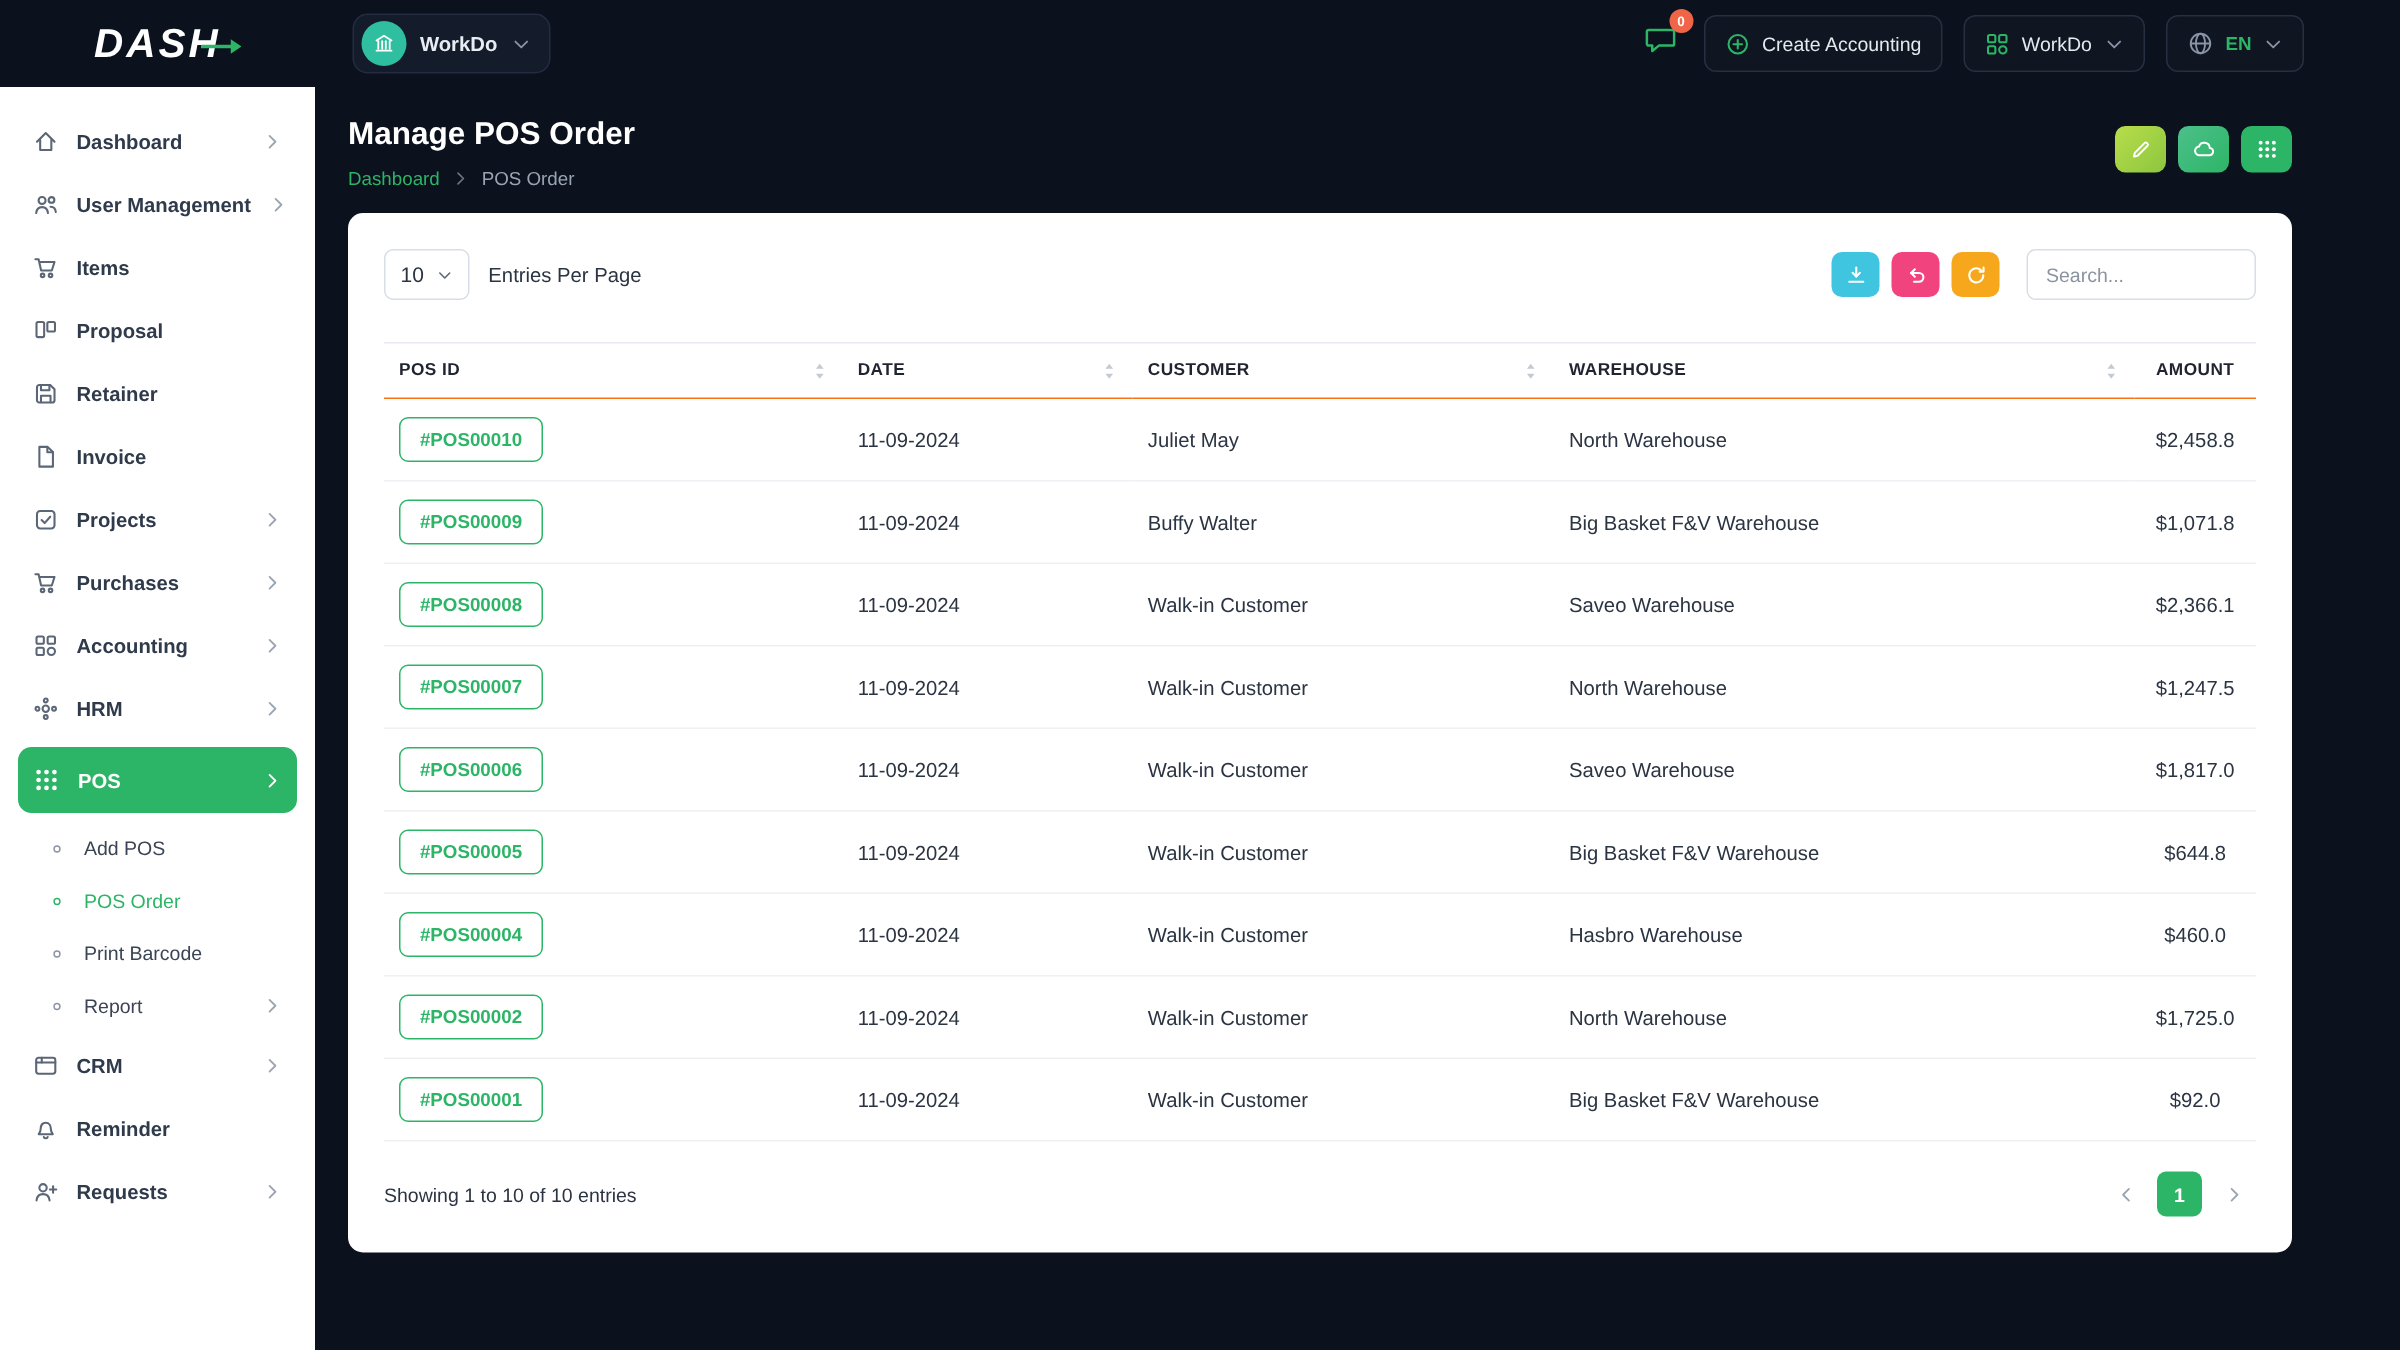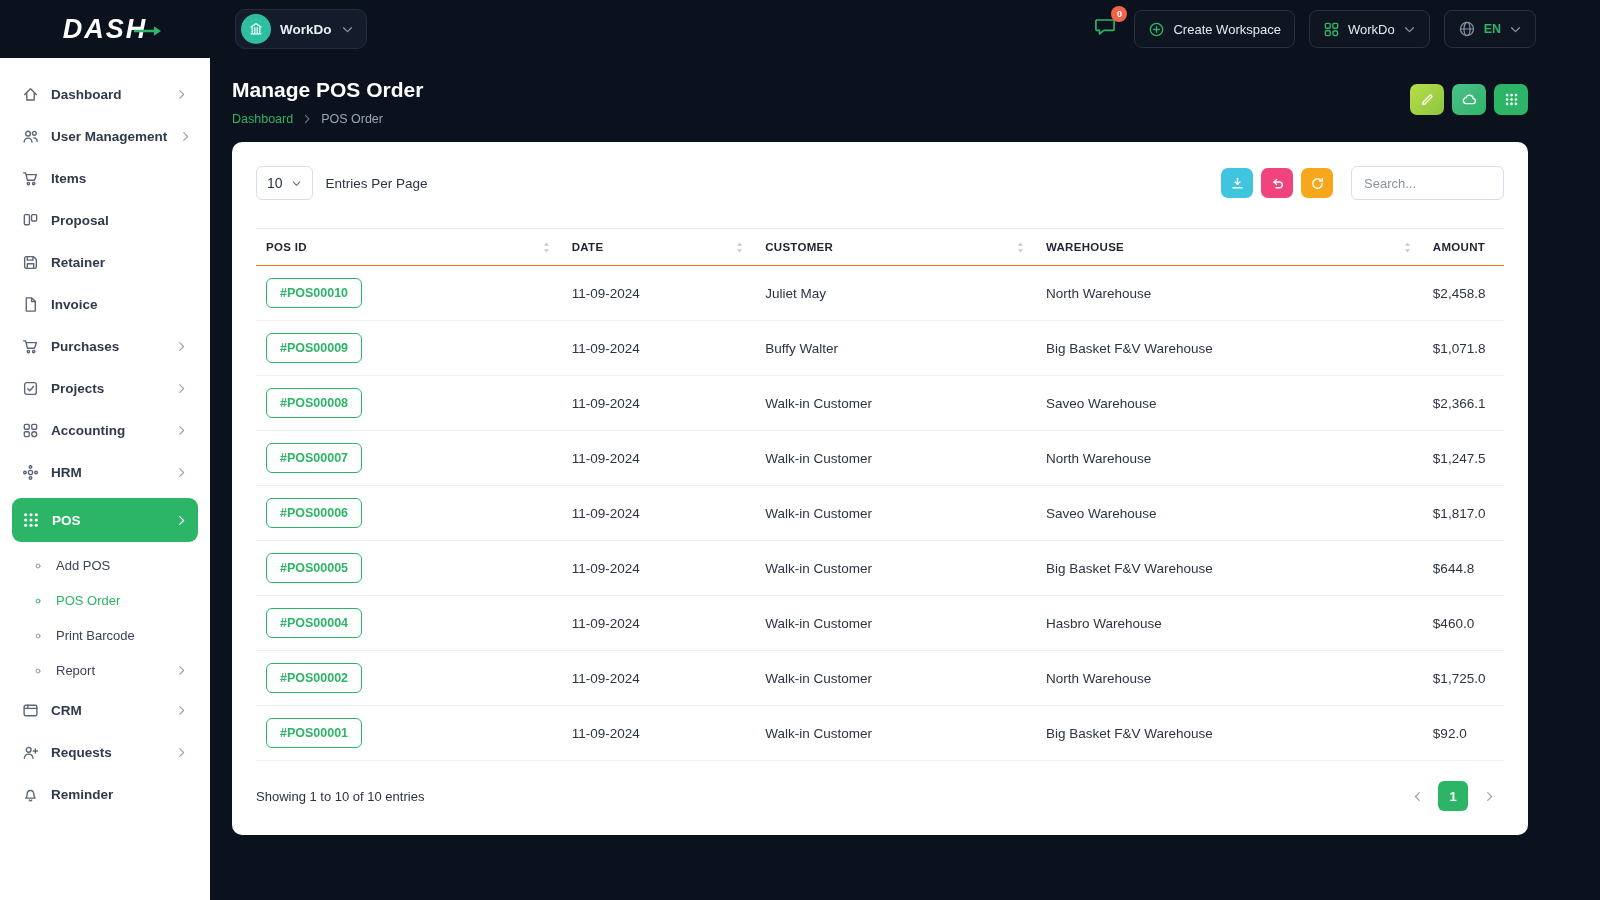--- a/index.html
+++ b/index.html
@@ -119,21 +119,21 @@
   th {
     font-size:11.5px; font-weight:700; color:#1f2430; letter-spacing:.3px;
     padding:12px 10px; border-top:1px solid #e7eaf0; border-bottom:1px solid #f97316;
     text-align:left; cursor:pointer;
   }
   .th-wrap { display:flex; align-items:center; justify-content:space-between; }
   .sort { font-size:11px; }
   td { padding:12px 10px; border-bottom:1px solid #eef0f4; font-size:13.5px; color:#2b3442; }
   .w-posid { width:24.5%; } .w-date { width:15.5%; } .w-customer { width:22.5%; }
   .w-warehouse { width:31%; } .w-amount { width:6.5%; }
-  .c-amount, th.c-amount { text-align:left; white-space:nowrap; }
+  .c-amount, th.c-amount { text-align:center; white-space:nowrap; }
   .pos-pill {
     display:inline-block; min-width:96px; text-align:center; padding:7px 12px;
     border:1px solid #2db567; color:#2db567; background:#fff; border-radius:6px;
     font-size:12.5px; font-weight:600; cursor:pointer; font-family:"Liberation Sans", sans-serif;
   }
 
   
   .card-footer { display:flex; justify-content:space-between; align-items:center; padding:20px 0 8px; }
   .summary { font-size:13px; color:#2b3442; }
   .pagination { display:flex; gap:6px; }
@@ -187,21 +187,21 @@
       <span class="badge">0</span>
     </button>
     <button class="ghost-btn">
       <span class="accent icon">
           <svg viewBox="0 0 16 16" fill="none" stroke="currentColor" stroke-width="1.3" stroke-linecap="round" stroke-linejoin="round">
             <circle cx="8" cy="8" r="5.8"></circle>
             <path d="M8 5.3v5.4"></path>
             <path d="M5.3 8h5.4"></path>
           </svg>
         </span>
-      <span>Create Workspace</span>
+      <span>Create Accounting</span>
     </button>
     <button class="ghost-btn">
       <span class="accent icon">
           <svg viewBox="0 0 16 16" fill="none" stroke="currentColor" stroke-width="1.3" stroke-linecap="round" stroke-linejoin="round">
             <rect x="2.2" y="2.2" width="4.6" height="4.6" rx="1"></rect>
             <rect x="9.2" y="2.2" width="4.6" height="4.6" rx="1"></rect>
             <rect x="2.2" y="9.2" width="4.6" height="4.6" rx="1"></rect>
             <circle cx="11.5" cy="11.5" r="2.3"></circle>
           </svg>
         </span>
@@ -315,40 +315,40 @@
     <span class="si-label">Invoice</span>
     <span class="si-chev icon" style="visibility: hidden;">
         <svg viewBox="0 0 16 16" fill="none" stroke="currentColor" stroke-width="1.5" stroke-linecap="round" stroke-linejoin="round">
           <path d="M5.8 3.2 10.6 8l-4.8 4.8"></path>
         </svg>
       </span>
   </div>
     <div class="side-item">
     <span class="si-icon icon">
         <svg viewBox="0 0 16 16" fill="none" stroke="currentColor" stroke-width="1.3" stroke-linecap="round" stroke-linejoin="round">
+          <rect x="2.5" y="2.5" width="11" height="11" rx="2"></rect>
+          <path d="M5.4 8.2l1.9 1.9 3.5-4"></path>
+        </svg>
+      </span>
+    <span class="si-label">Projects</span>
+    <span class="si-chev icon">
+        <svg viewBox="0 0 16 16" fill="none" stroke="currentColor" stroke-width="1.5" stroke-linecap="round" stroke-linejoin="round">
+          <path d="M5.8 3.2 10.6 8l-4.8 4.8"></path>
+        </svg>
+      </span>
+  </div>
+    <div class="side-item">
+    <span class="si-icon icon">
+        <svg viewBox="0 0 16 16" fill="none" stroke="currentColor" stroke-width="1.3" stroke-linecap="round" stroke-linejoin="round">
           <path d="M1.5 2.7h2l1.6 7h6.7l1.7-5.3H4.3"></path>
           <circle cx="6" cy="12.8" r="1.1"></circle>
           <circle cx="11" cy="12.8" r="1.1"></circle>
         </svg>
       </span>
     <span class="si-label">Purchases</span>
-    <span class="si-chev icon">
-        <svg viewBox="0 0 16 16" fill="none" stroke="currentColor" stroke-width="1.5" stroke-linecap="round" stroke-linejoin="round">
-          <path d="M5.8 3.2 10.6 8l-4.8 4.8"></path>
-        </svg>
-      </span>
-  </div>
-    <div class="side-item">
-    <span class="si-icon icon">
-        <svg viewBox="0 0 16 16" fill="none" stroke="currentColor" stroke-width="1.3" stroke-linecap="round" stroke-linejoin="round">
-          <rect x="2.5" y="2.5" width="11" height="11" rx="2"></rect>
-          <path d="M5.4 8.2l1.9 1.9 3.5-4"></path>
-        </svg>
-      </span>
-    <span class="si-label">Projects</span>
     <span class="si-chev icon">
         <svg viewBox="0 0 16 16" fill="none" stroke="currentColor" stroke-width="1.5" stroke-linecap="round" stroke-linejoin="round">
           <path d="M5.8 3.2 10.6 8l-4.8 4.8"></path>
         </svg>
       </span>
   </div>
     <div class="side-item">
     <span class="si-icon icon">
         <svg viewBox="0 0 16 16" fill="none" stroke="currentColor" stroke-width="1.3" stroke-linecap="round" stroke-linejoin="round">
           <rect x="2.2" y="2.2" width="4.6" height="4.6" rx="1"></rect>
@@ -465,42 +465,42 @@
     <span class="si-label">CRM</span>
     <span class="si-chev icon">
         <svg viewBox="0 0 16 16" fill="none" stroke="currentColor" stroke-width="1.5" stroke-linecap="round" stroke-linejoin="round">
           <path d="M5.8 3.2 10.6 8l-4.8 4.8"></path>
         </svg>
       </span>
   </div>
     <div class="side-item">
     <span class="si-icon icon">
         <svg viewBox="0 0 16 16" fill="none" stroke="currentColor" stroke-width="1.3" stroke-linecap="round" stroke-linejoin="round">
+          <path d="M3.6 11.4h8.8c-.8-1-1.2-1.6-1.2-3.2 0-2.3-1.1-4-3.2-4s-3.2 1.7-3.2 4c0 1.6-.4 2.2-1.2 3.2z"></path>
+          <path d="M6.8 13.2a1.3 1.3 0 0 0 2.4 0"></path>
+        </svg>
+      </span>
+    <span class="si-label">Reminder</span>
+    <span class="si-chev icon" style="visibility: hidden;">
+        <svg viewBox="0 0 16 16" fill="none" stroke="currentColor" stroke-width="1.5" stroke-linecap="round" stroke-linejoin="round">
+          <path d="M5.8 3.2 10.6 8l-4.8 4.8"></path>
+        </svg>
+      </span>
+  </div>
+    <div class="side-item">
+    <span class="si-icon icon">
+        <svg viewBox="0 0 16 16" fill="none" stroke="currentColor" stroke-width="1.3" stroke-linecap="round" stroke-linejoin="round">
           <circle cx="6.3" cy="5.5" r="2.3"></circle>
           <path d="M2.2 13.4c.3-2.5 2-3.9 4.1-3.9s3.8 1.4 4.1 3.9"></path>
           <path d="M12.6 4.6v4"></path>
           <path d="M10.6 6.6h4"></path>
         </svg>
       </span>
     <span class="si-label">Requests</span>
     <span class="si-chev icon">
-        <svg viewBox="0 0 16 16" fill="none" stroke="currentColor" stroke-width="1.5" stroke-linecap="round" stroke-linejoin="round">
-          <path d="M5.8 3.2 10.6 8l-4.8 4.8"></path>
-        </svg>
-      </span>
-  </div>
-    <div class="side-item">
-    <span class="si-icon icon">
-        <svg viewBox="0 0 16 16" fill="none" stroke="currentColor" stroke-width="1.3" stroke-linecap="round" stroke-linejoin="round">
-          <path d="M3.6 11.4h8.8c-.8-1-1.2-1.6-1.2-3.2 0-2.3-1.1-4-3.2-4s-3.2 1.7-3.2 4c0 1.6-.4 2.2-1.2 3.2z"></path>
-          <path d="M6.8 13.2a1.3 1.3 0 0 0 2.4 0"></path>
-        </svg>
-      </span>
-    <span class="si-label">Reminder</span>
-    <span class="si-chev icon" style="visibility: hidden;">
         <svg viewBox="0 0 16 16" fill="none" stroke="currentColor" stroke-width="1.5" stroke-linecap="round" stroke-linejoin="round">
           <path d="M5.8 3.2 10.6 8l-4.8 4.8"></path>
         </svg>
       </span>
   </div>
   </aside>
 
 <main class="main">
   <div class="page-head">
     <div>

